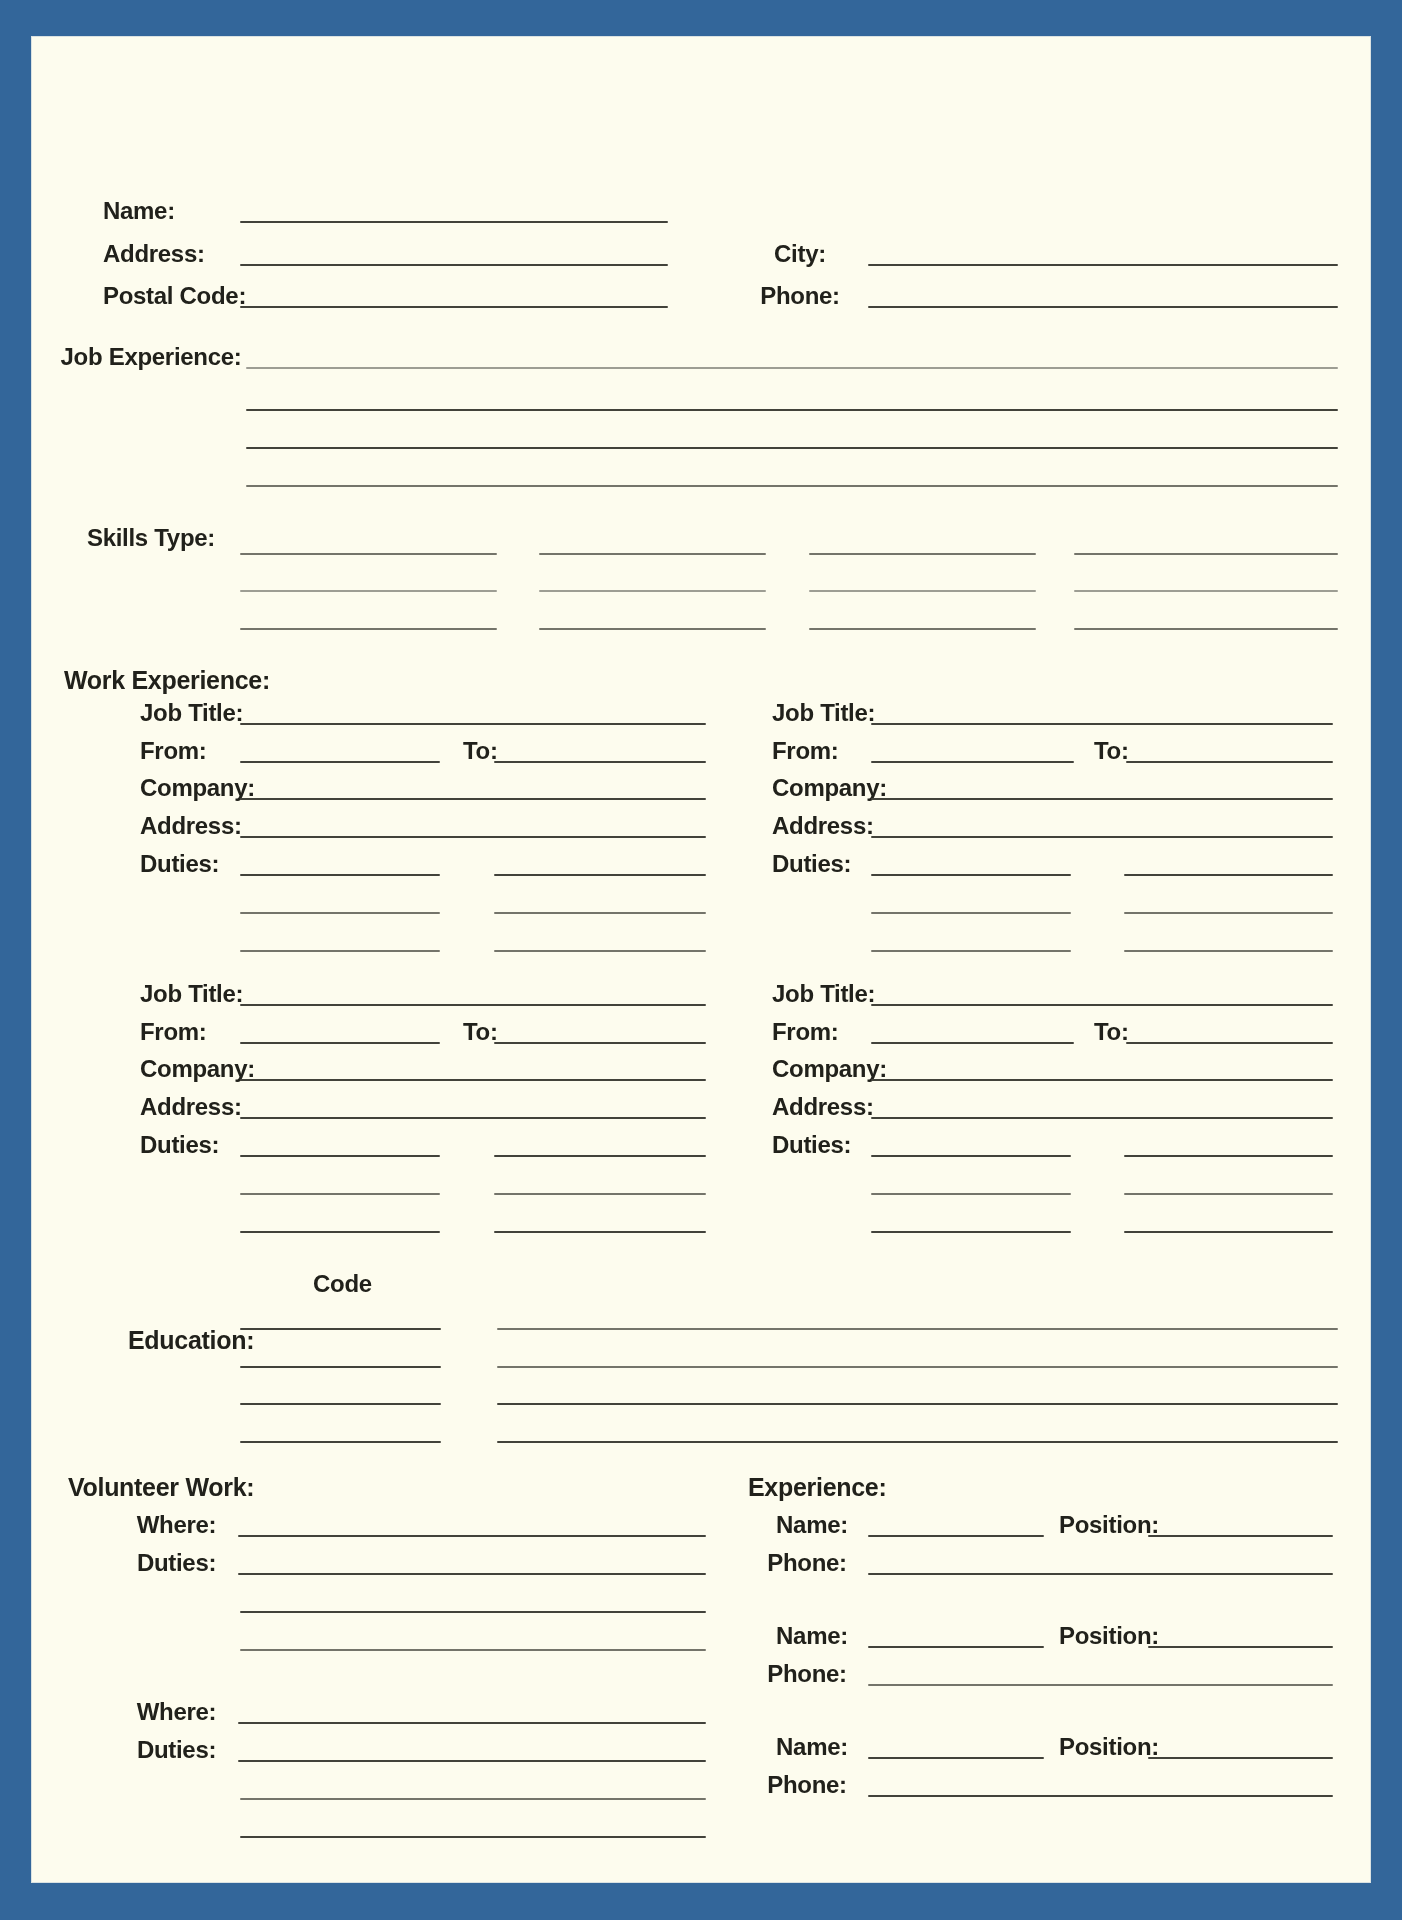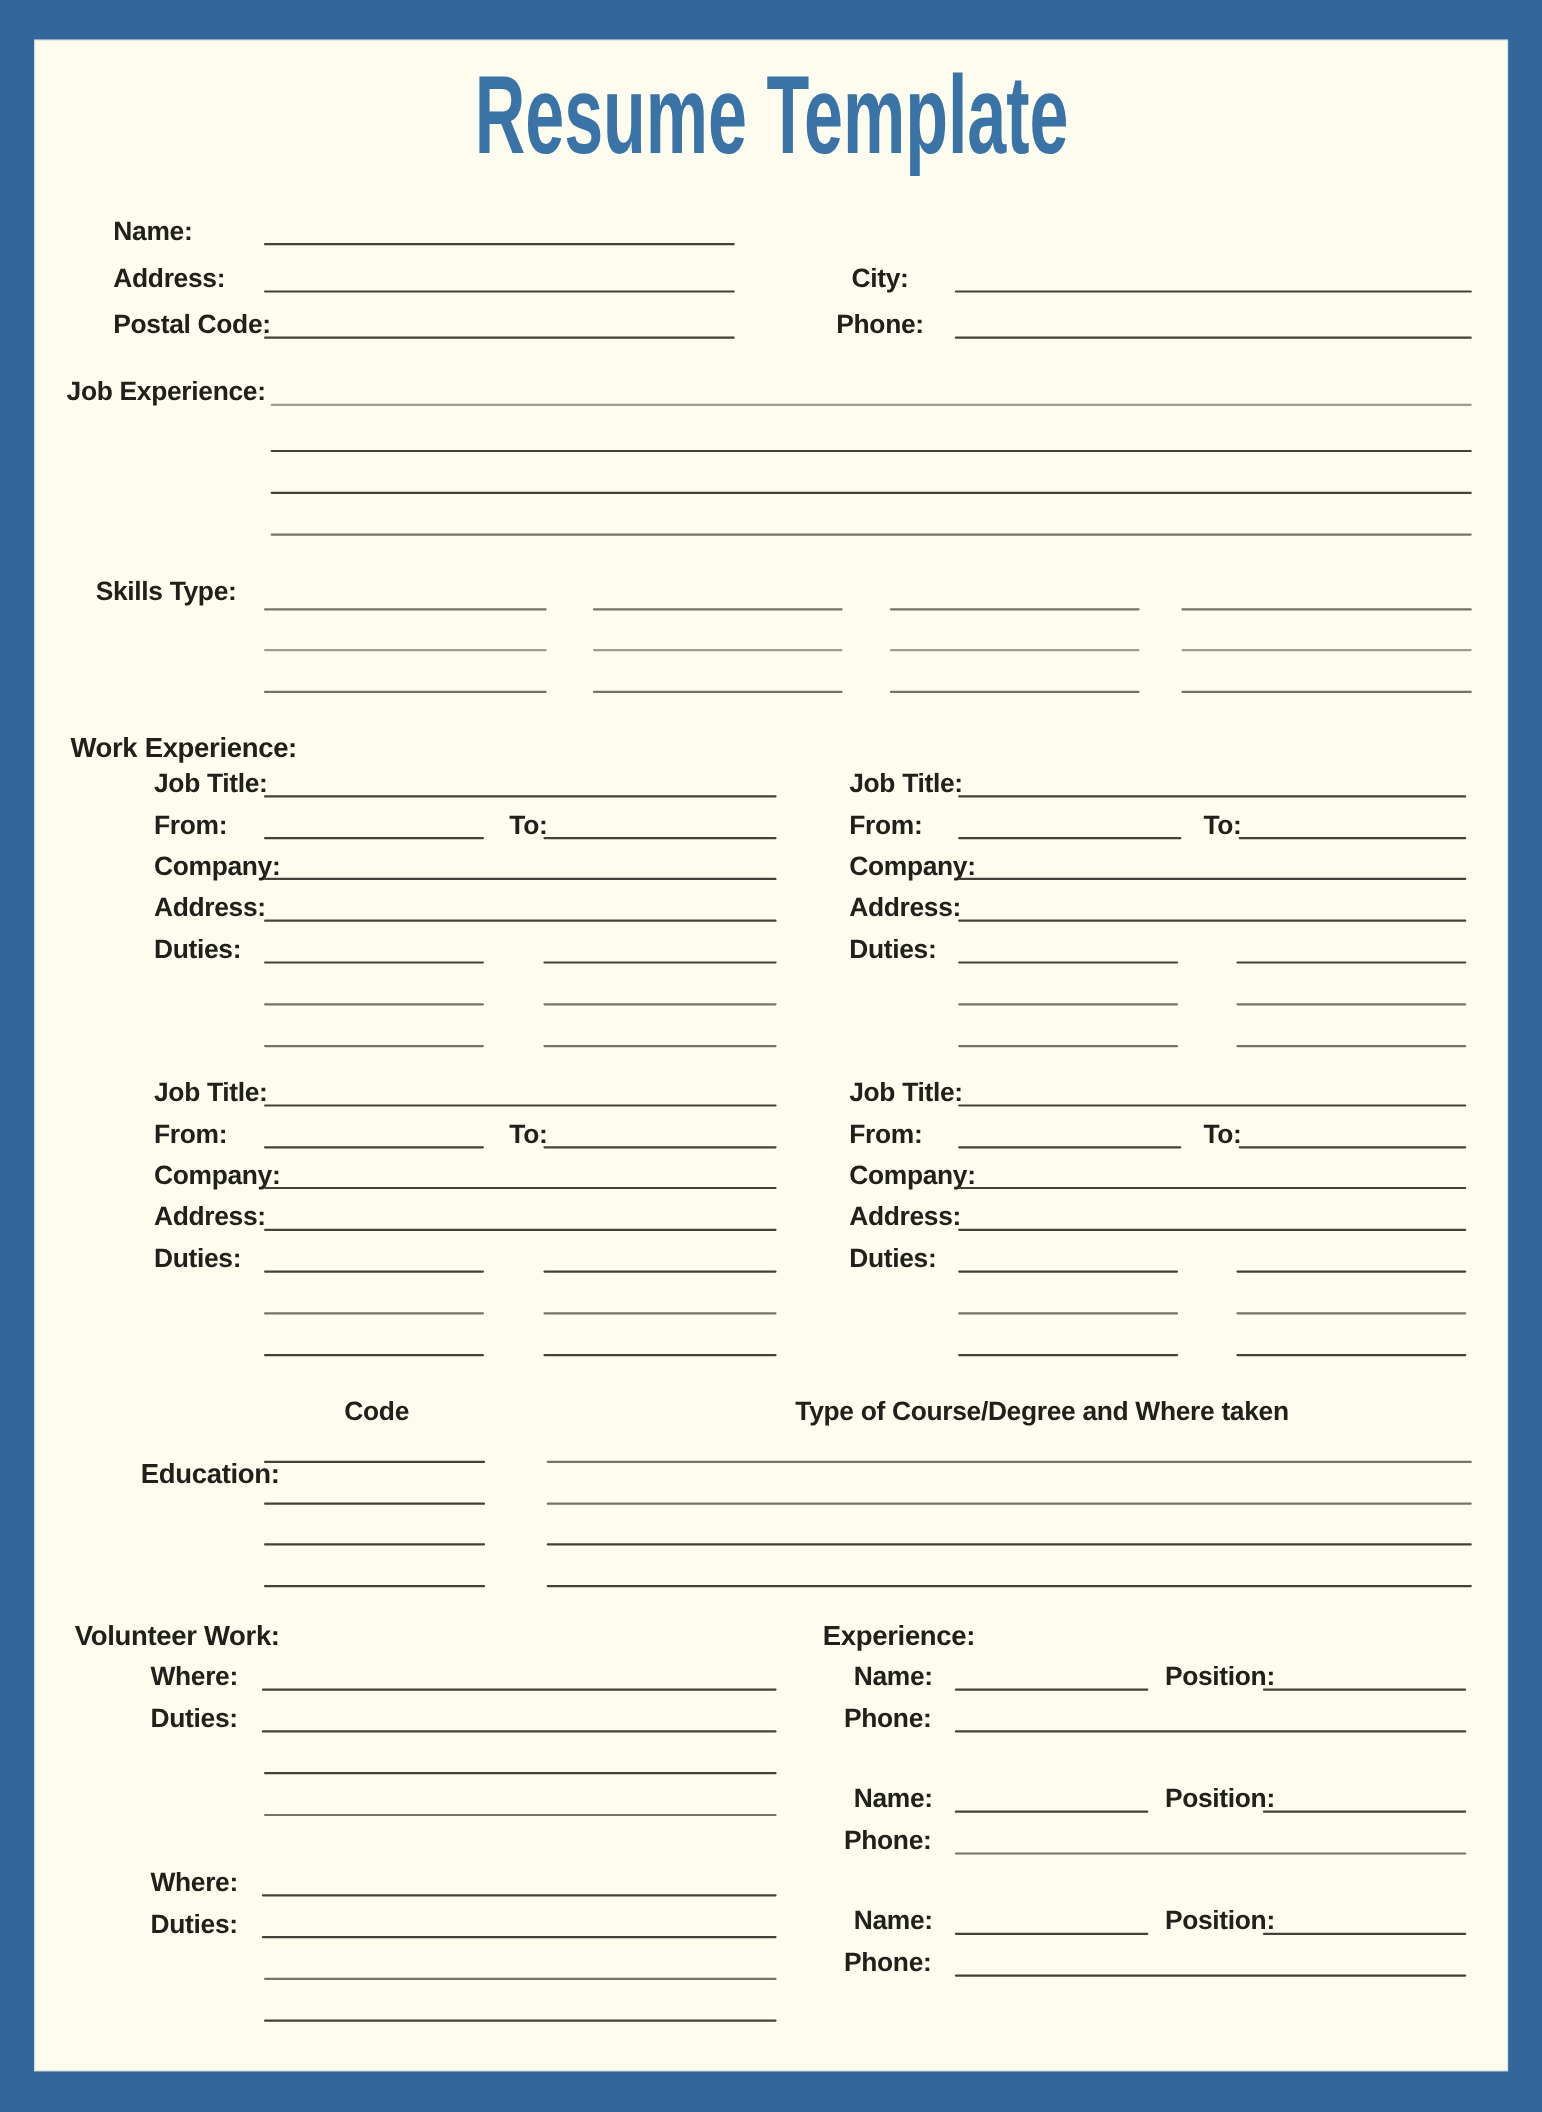--- a/index.html
+++ b/index.html
@@ -28,23 +28,20 @@
   .ln{position:absolute; height:2px; background:#42423A; border-radius:1px;}
   .ln.m{background:#74746A;}
   .ln.l{background:#9D9D93;}
 </style>
 </head>
 <body>
 
 <div class="page">
   <div class="sheet"></div>
 
-  <div class="title-wrap">
-    <span class="title">Resume Template</span>
-  </div>
 
   <span class="lbl" style="left:103px;top:197px">Name:</span>
   <div class="ln" style="left:240px;top:221px;width:428px"></div>
   <span class="lbl" style="left:103px;top:240px">Address:</span>
   <div class="ln" style="left:240px;top:264px;width:428px"></div>
   <span class="lbl" style="left:103px;top:282px">Postal Code:</span>
   <div class="ln" style="left:240px;top:306px;width:428px"></div>
 
   <span class="lbl ra" style="left:740px;top:240px;width:120px">City:</span>
   <div class="ln" style="left:868px;top:264px;width:470px"></div>
@@ -140,21 +137,20 @@
   <span class="lbl" style="left:772px;top:1131px">Duties:</span>
   <div class="ln" style="left:871px;top:1155px;width:200px"></div>
   <div class="ln" style="left:1124px;top:1155px;width:209px"></div>
   <div class="ln m" style="left:871px;top:1193px;width:200px"></div>
   <div class="ln m" style="left:1124px;top:1193px;width:209px"></div>
   <div class="ln" style="left:871px;top:1231px;width:200px"></div>
   <div class="ln" style="left:1124px;top:1231px;width:209px"></div>
 
   <span class="lbl hd" style="left:128px;top:1326px">Education:</span>
   <span class="lbl" style="left:313px;top:1270px">Code</span>
-  <span class="lbl" style="left:723px;top:1270px">Type of Course/Degree and Where taken</span>
   <div class="ln" style="left:240px;top:1328px;width:201px"></div>
   <div class="ln m" style="left:497px;top:1328px;width:841px"></div>
   <div class="ln" style="left:240px;top:1366px;width:201px"></div>
   <div class="ln m" style="left:497px;top:1366px;width:841px"></div>
   <div class="ln" style="left:240px;top:1403px;width:201px"></div>
   <div class="ln" style="left:497px;top:1403px;width:841px"></div>
   <div class="ln" style="left:240px;top:1441px;width:201px"></div>
   <div class="ln" style="left:497px;top:1441px;width:841px"></div>
 
   <span class="lbl hd" style="left:68px;top:1473px">Volunteer Work:</span>

